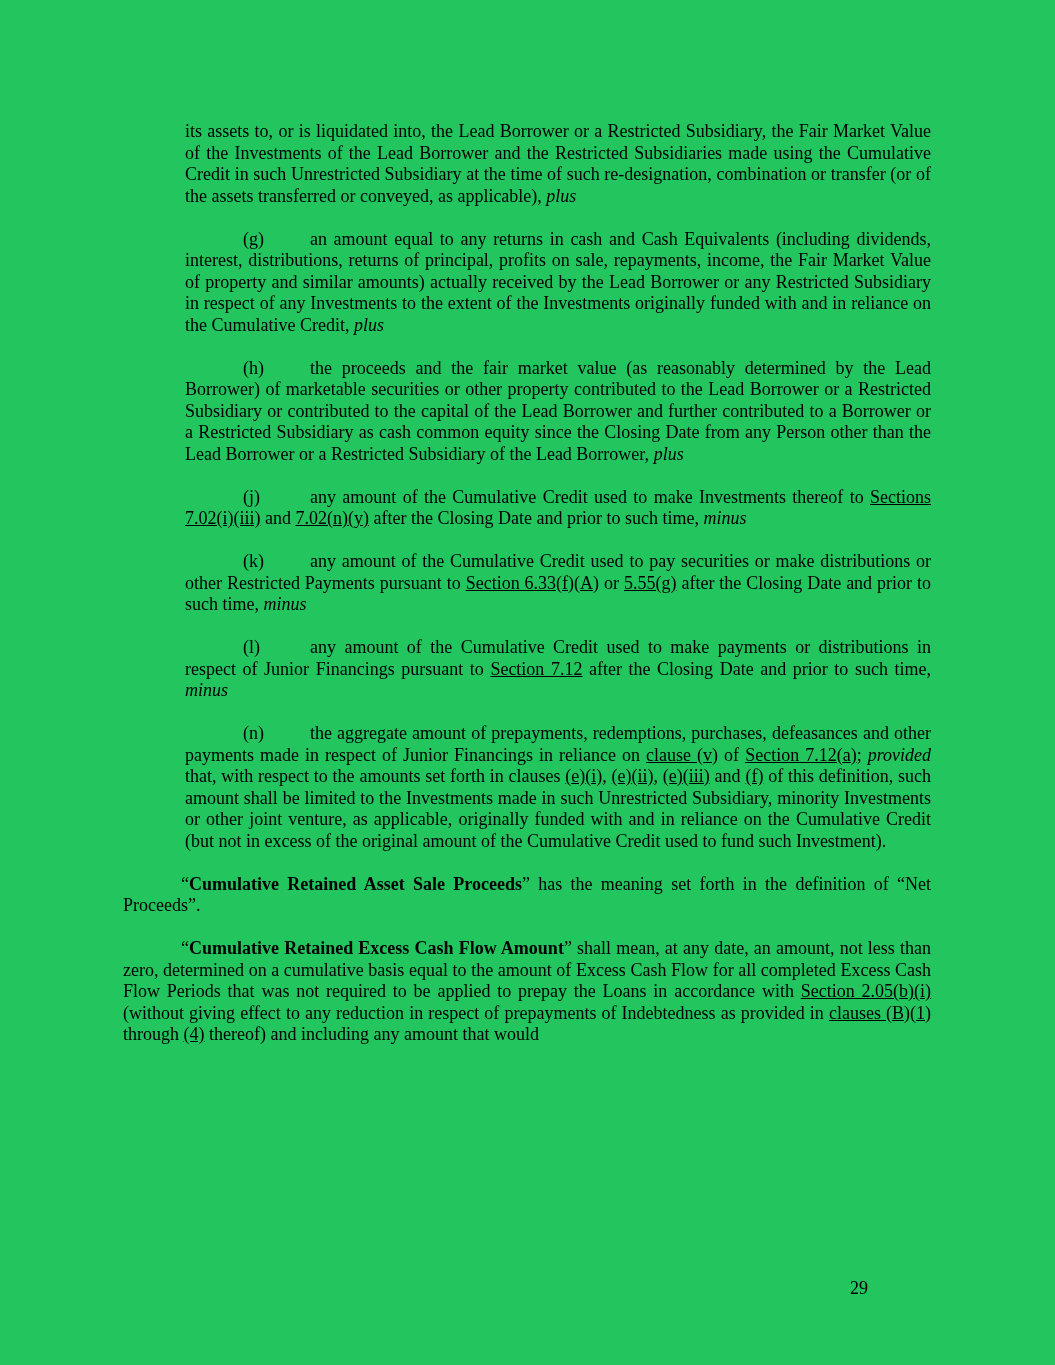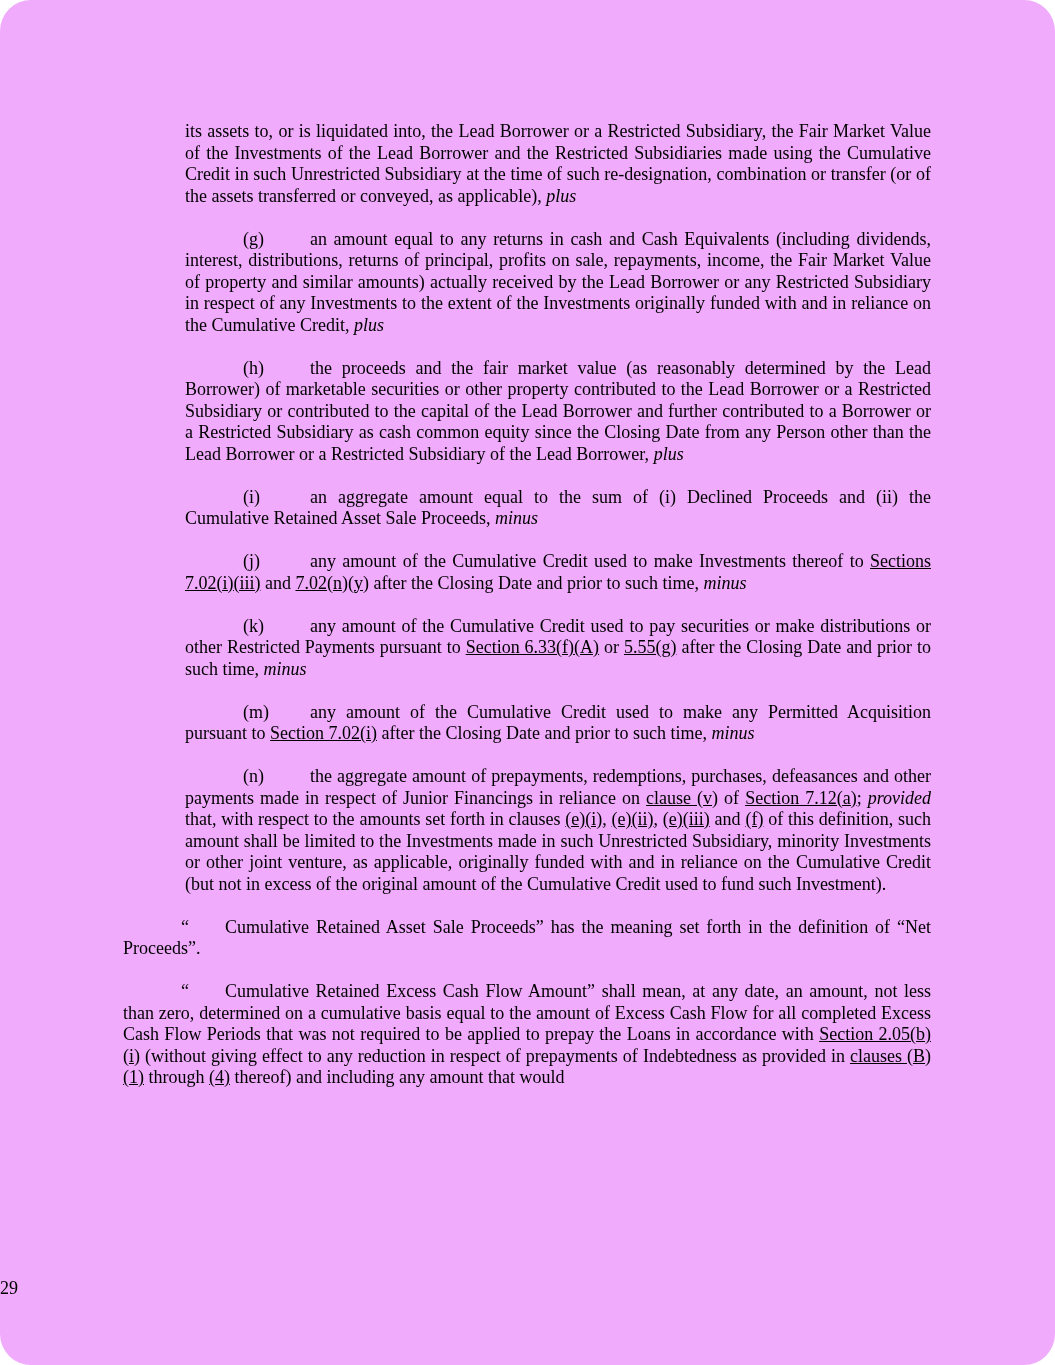--- a/index.html
+++ b/index.html
@@ -4,27 +4,26 @@
 <style>
   html, body {
     margin: 0;
     padding: 0;
     background: #ffffff;
   }
   .page {
     position: relative;
     width: 1055px;
     height: 1365px;
-    background: #f0abfc;
+    background: #22c55e;
     color: #000000;
     font-family: "Liberation Serif", "DejaVu Serif", serif;
     font-size: 18px;
     line-height: 21.5px;
     overflow: hidden;
-    border-radius: 31px;
   }
   .doc-body {
     position: absolute;
     left: 123px;
     top: 121px;
     width: 808px;
   }
   .para {
     margin: 0 0 21.5px 0;
     text-align: justify;
@@ -35,45 +34,44 @@
   .para.list {
     text-indent: 58px;
   }
   .para.list-first {
     text-indent: 0;
   }
   .para.definition {
     text-indent: 58px;
   }
   .it { font-style: italic; }
-  .bd { font-weight: normal; margin-left: 36px; }
+  .bd { font-weight: bold; }
   .ul { text-decoration: underline; }
   .lbl {
     display: inline-block;
     width: 67px;
     text-indent: 0;
   }
   .page-number {
     position: absolute;
     left: 0;
     top: 1278px;
     width: 868px;
-    text-align: left;
+    text-align: right;
   }
 </style>
 </head>
 <body>
 
 <div class="page">
   <div class="doc-body">
       <p class="para list-first"><span>its assets to, or is liquidated into, the Lead Borrower or a Restricted Subsidiary, the Fair Market Value of the Investments of the Lead Borrower and the Restricted Subsidiaries made using the Cumulative Credit in such Unrestricted Subsidiary at the time of such re-designation, combination or transfer (or of the assets transferred or conveyed, as applicable), </span><span class="it">plus</span></p>
       <p class="para list"><span class="lbl">(g)</span><span>an amount equal to any returns in cash and Cash Equivalents (including dividends, interest, distributions, returns of principal, profits on sale, repayments, income, the Fair Market Value of property and similar amounts) actually received by the Lead Borrower or any Restricted Subsidiary in respect of any Investments to the extent of the Investments originally funded with and in reliance on the Cumulative Credit, </span><span class="it">plus</span></p>
       <p class="para list"><span class="lbl">(h)</span><span>the proceeds and the fair market value (as reasonably determined by the Lead Borrower) of marketable securities or other property contributed to the Lead Borrower or a Restricted Subsidiary or contributed to the capital of the Lead Borrower and further contributed to a Borrower or a Restricted Subsidiary as cash common equity since the Closing Date from any Person other than the Lead Borrower or a Restricted Subsidiary of the Lead Borrower, </span><span class="it">plus</span></p>
-      <p class="para list"><span class="lbl">(i)</span><span>an aggregate amount equal to the sum of (i) Declined Proceeds and (ii) the Cumulative Retained Asset Sale Proceeds, </span><span class="it">minus</span></p>
       <p class="para list"><span class="lbl">(j)</span><span>any amount of the Cumulative Credit used to make Investments thereof to </span><span class="ul">Sections 7.02(i)(iii)</span><span> and </span><span class="ul">7.02(n)(y)</span><span> after the Closing Date and prior to such time, </span><span class="it">minus</span></p>
       <p class="para list"><span class="lbl">(k)</span><span>any amount of the Cumulative Credit used to pay securities or make distributions or other Restricted Payments pursuant to </span><span class="ul">Section 6.33(f)(A)</span><span> or </span><span class="ul">5.55(g)</span><span> after the Closing Date and prior to such time, </span><span class="it">minus</span></p>
-      <p class="para list"><span class="lbl">(m)</span><span>any amount of the Cumulative Credit used to make any Permitted Acquisition pursuant to </span><span class="ul">Section 7.02(i)</span><span> after the Closing Date and prior to such time, </span><span class="it">minus</span></p>
+      <p class="para list"><span class="lbl">(l)</span><span>any amount of the Cumulative Credit used to make payments or distributions in respect of Junior Financings pursuant to </span><span class="ul">Section 7.12</span><span> after the Closing Date and prior to such time, </span><span class="it">minus</span></p>
       <p class="para list"><span class="lbl">(n)</span><span>the aggregate amount of prepayments, redemptions, purchases, defeasances and other payments made in respect of Junior Financings in reliance on </span><span class="ul">clause (v)</span><span> of </span><span class="ul">Section 7.12(a)</span><span>; </span><span class="it">provided</span><span> that, with respect to the amounts set forth in clauses </span><span class="ul">(e)(i)</span><span>, </span><span class="ul">(e)(ii)</span><span>, </span><span class="ul">(e)(iii)</span><span> and </span><span class="ul">(f)</span><span> of this definition, such amount shall be limited to the Investments made in such Unrestricted Subsidiary, minority Investments or other joint venture, as applicable, originally funded with and in reliance on the Cumulative Credit (but not in excess of the original amount of the Cumulative Credit used to fund such Investment).</span></p>
       <p class="para definition"><span>“</span><span class="bd">Cumulative Retained Asset Sale Proceeds</span><span>” has the meaning set forth in the definition of “Net Proceeds”.</span></p>
       <p class="para definition"><span>“</span><span class="bd">Cumulative Retained Excess Cash Flow Amount</span><span>” shall mean, at any date, an amount, not less than zero, determined on a cumulative basis equal to the amount of Excess Cash Flow for all completed Excess Cash Flow Periods that was not required to be applied to prepay the Loans in accordance with </span><span class="ul">Section 2.05(b)(i)</span><span> (without giving effect to any reduction in respect of prepayments of Indebtedness as provided in </span><span class="ul">clauses (B)(1)</span><span> through </span><span class="ul">(4)</span><span> thereof) and including any amount that would</span></p>
     </div>
   <div class="page-number">29</div>
 </div>
 
 </body></html>

